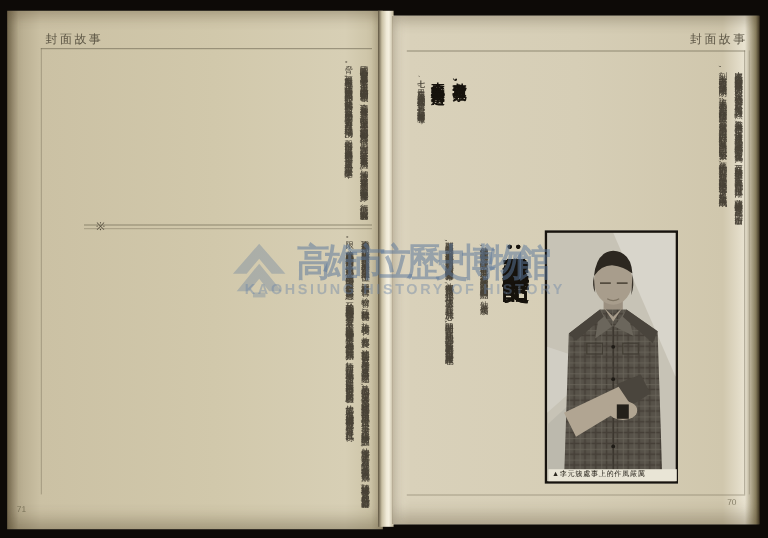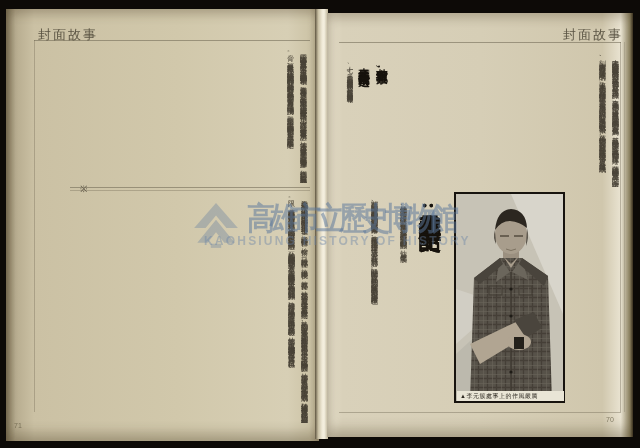--- a/index.html
+++ b/index.html
@@ -37,21 +37,21 @@
     font-weight:bold;font-size:11.5px;line-height:18px;letter-spacing:1px;
     color:#17130d;
   }
   .big-title{
     writing-mode:vertical-rl;text-orientation:mixed;
     position:absolute;overflow:hidden;
     font-weight:bold;font-size:22px;line-height:34px;letter-spacing:1px;
     color:#16120c;text-shadow:0 0 .5px #16120c;
   }
   .page-header{
-    position:absolute;font-size:13px;letter-spacing:2px;color:#474132;opacity:.85;
+    position:absolute;font-size:10px;letter-spacing:2px;color:#474132;opacity:.85;
   }
   .page-number{position:absolute;font-size:7px;color:#5d563f;opacity:.7;font-family:"Liberation Sans",sans-serif;}
   .ornament{position:absolute;font-size:9px;color:#332d22;opacity:.8;}
   .photo-frame{
     position:absolute;left:127px;top:179px;width:111px;height:211px;
     border:2px solid #17130e;background:#c6c2b6;box-sizing:border-box;overflow:hidden;
   }
   .photo-caption{
     position:absolute;left:130px;top:377px;width:100px;height:10px;
     background:#e9e5d6;color:#2c2820;font-size:6px;line-height:10px;

